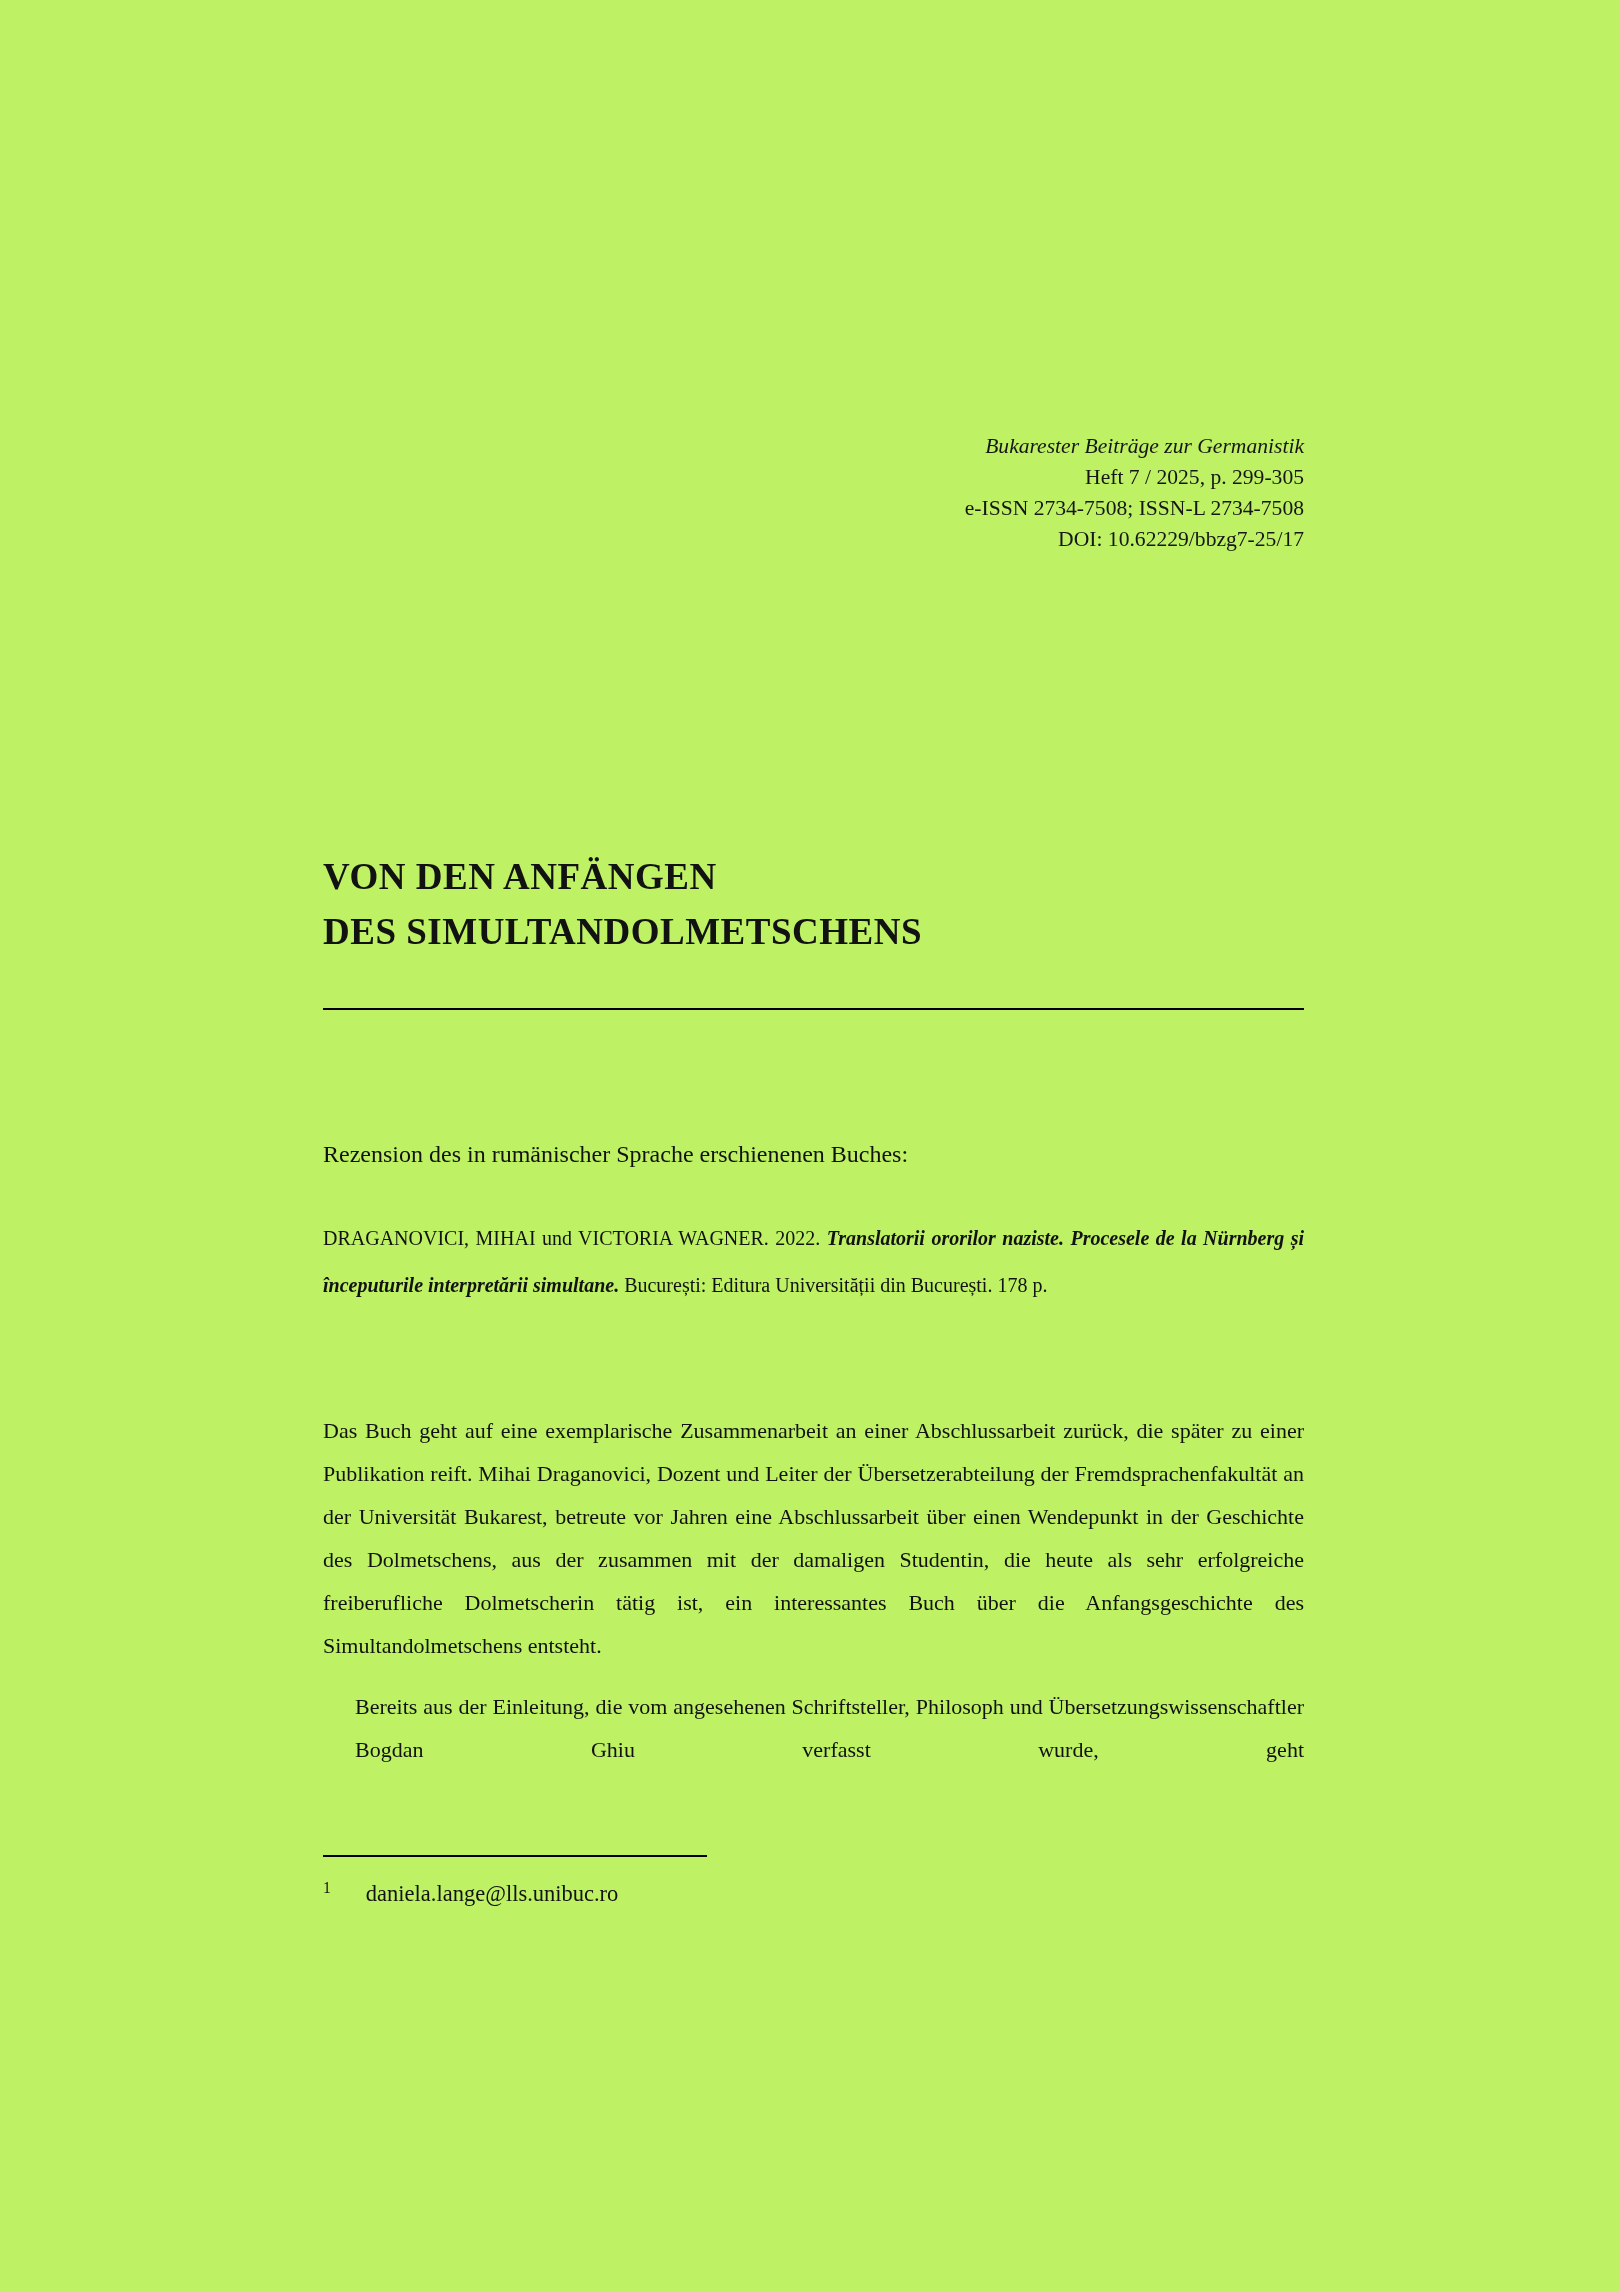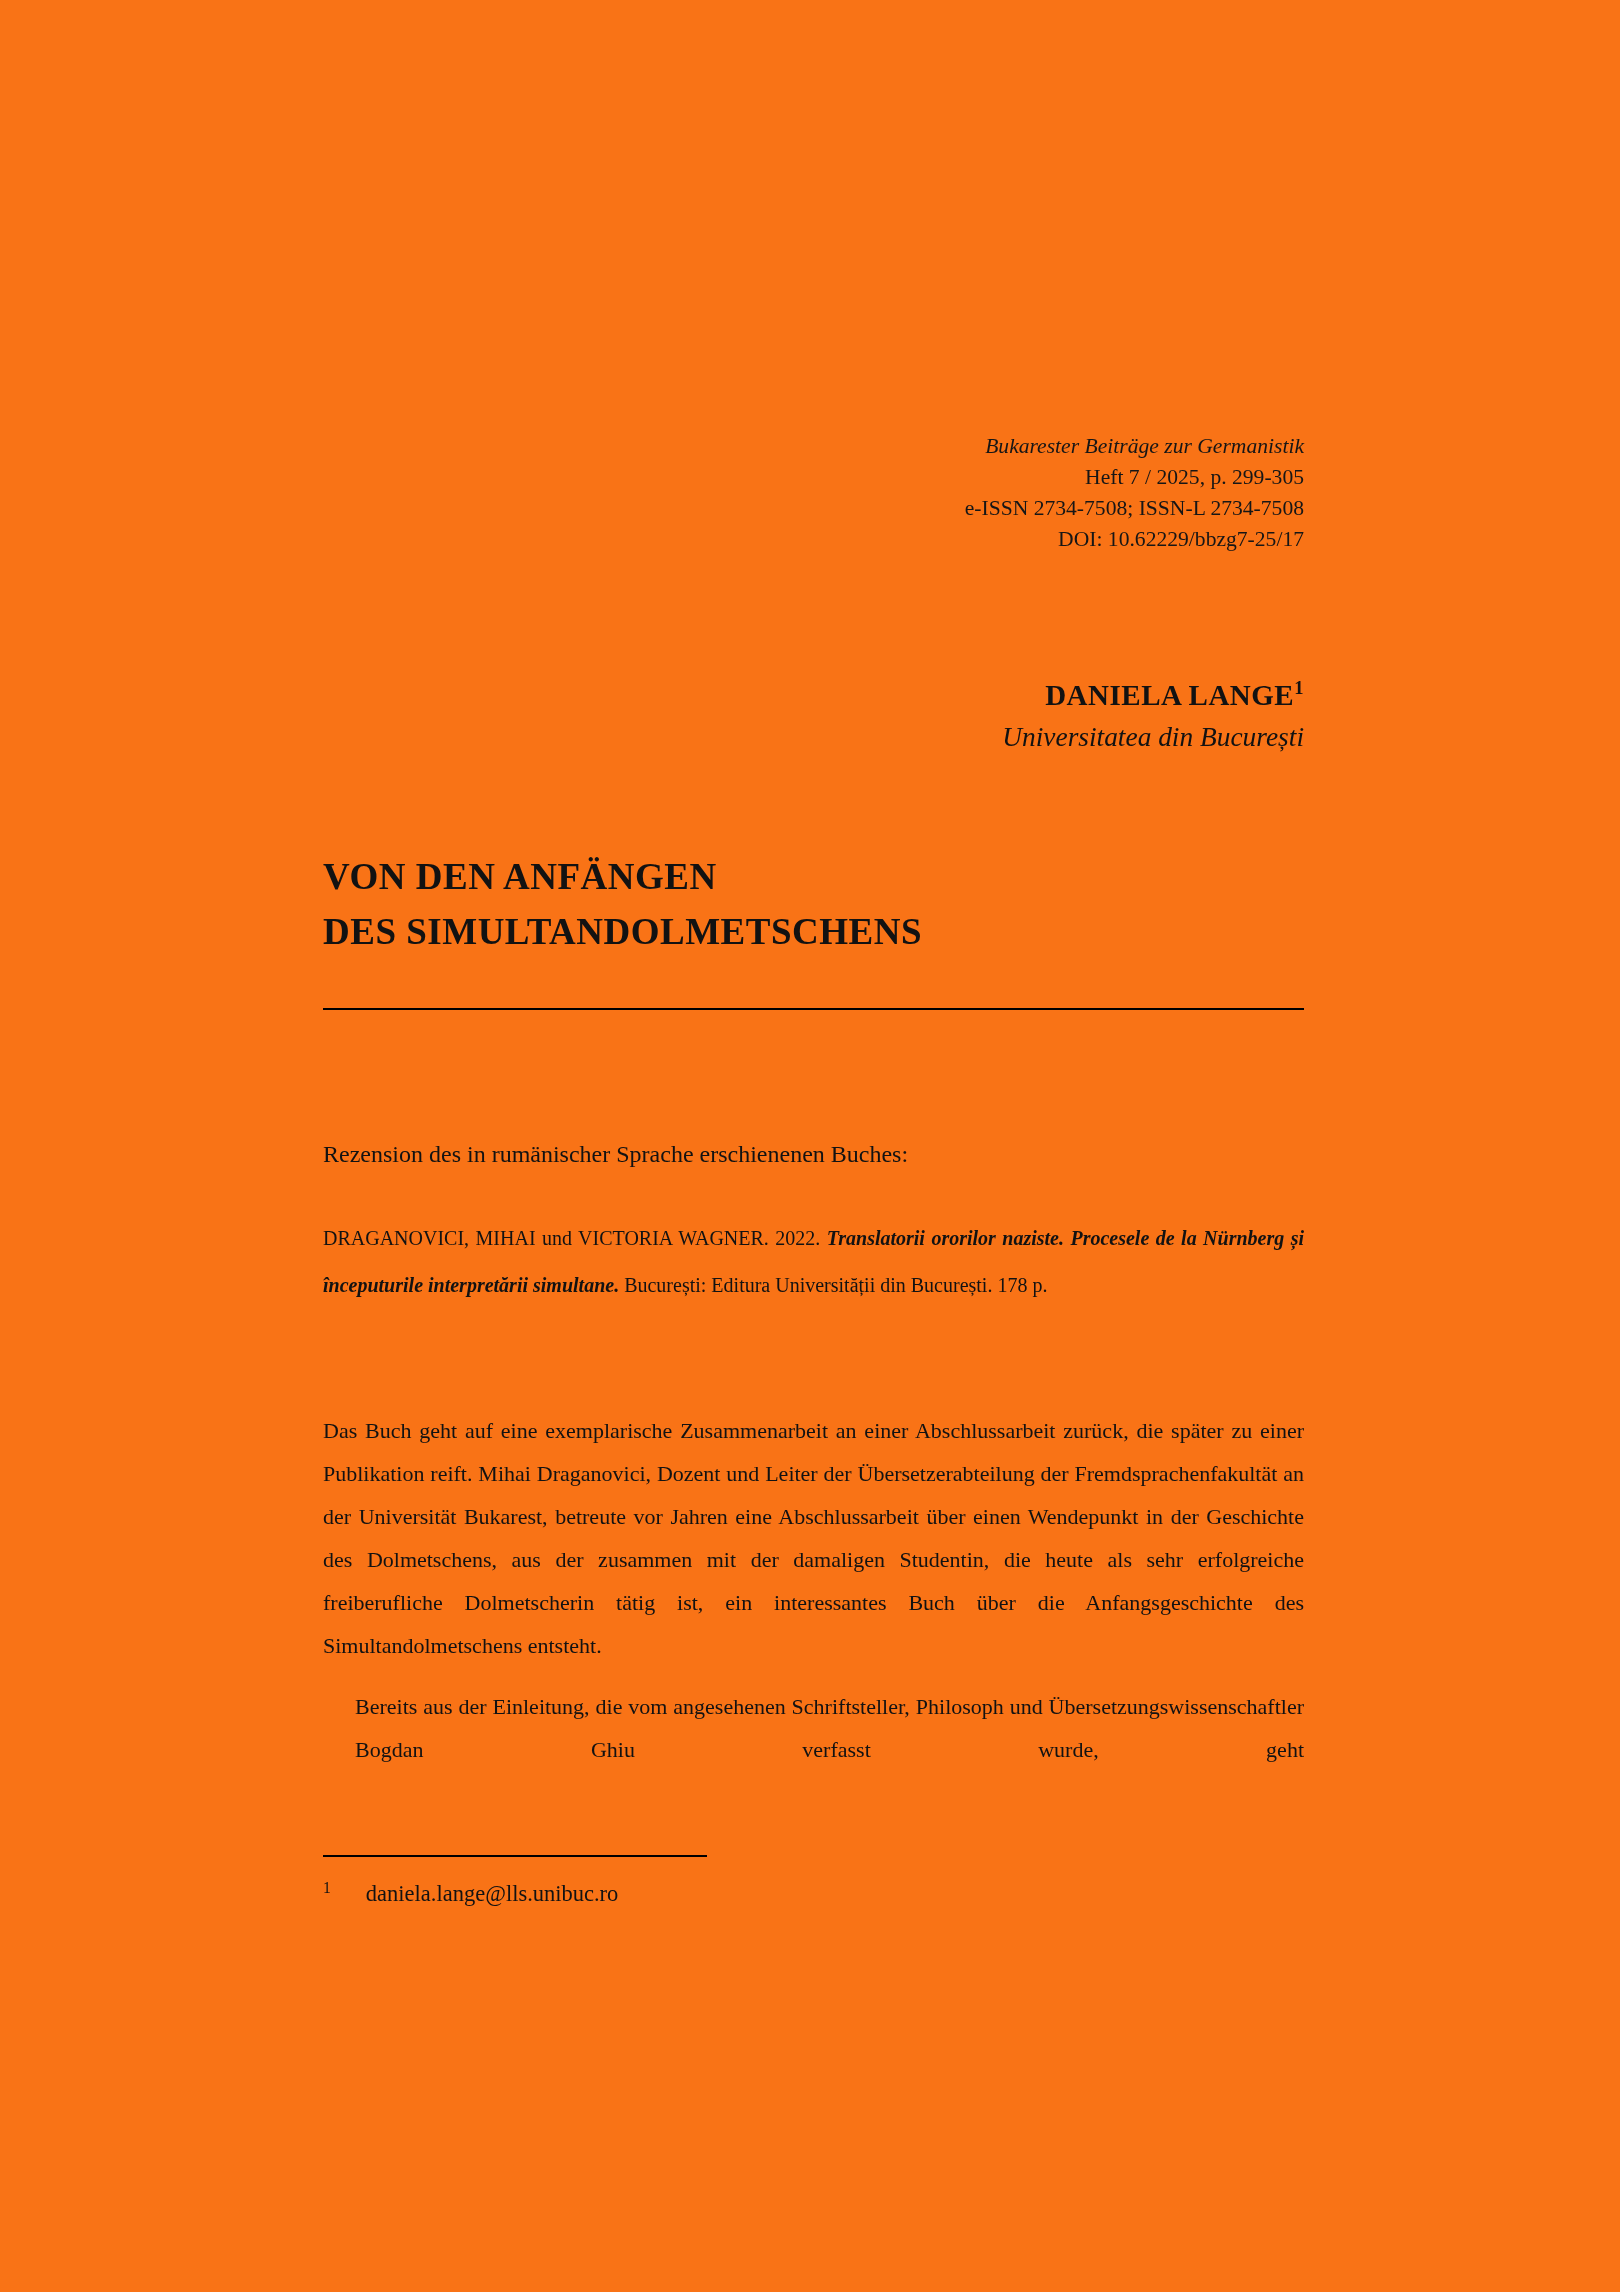--- a/index.html
+++ b/index.html
@@ -5,21 +5,21 @@
   * { margin: 0; padding: 0; box-sizing: border-box; }
   html, body { background: #ffffff; }
   body {
     font-family: "Liberation Serif", "DejaVu Serif", serif;
     color: #121212;
   }
   .page {
     position: relative;
     width: 1620px;
     height: 2293px;
-    background: #f97316;
+    background: #bef264;
     overflow: hidden;
   }
   
   .journal-header {
     position: absolute;
     top: 431px;
     left: 323px;
     width: 981px;
     text-align: right;
     font-size: 21.6px;
@@ -137,24 +137,20 @@
 
 <div class="page">
 
   <div class="journal-header">
     <div class="jtitle">Bukarester Beiträge zur Germanistik</div>
     <div>Heft 7 / 2025, p. 299-305</div>
     <div>e-ISSN 2734-7508; ISSN-L 2734-7508</div>
     <div>DOI: 10.62229/bbzg7-25/17</div>
   </div>
 
-  <div class="author-block">
-    <div class="author-name"><span>DANIELA LANGE</span><sup>1</sup></div>
-    <div class="author-affil">Universitatea din București</div>
-  </div>
 
   <h1 class="article-title">
     <span>VON DEN ANFÄNGEN</span><br>
     <span>DES SIMULTANDOLMETSCHENS</span>
   </h1>
 
   <hr class="title-rule">
 
   <div class="review-intro">Rezension des in rumänischer Sprache erschienenen Buches:</div>
 

